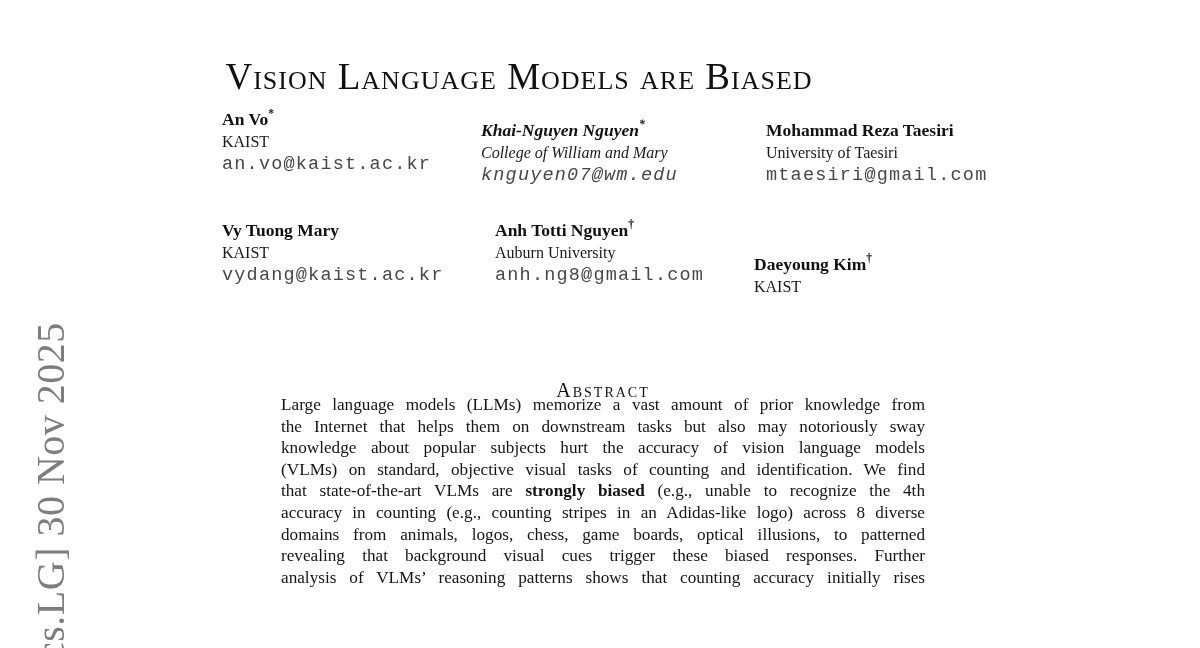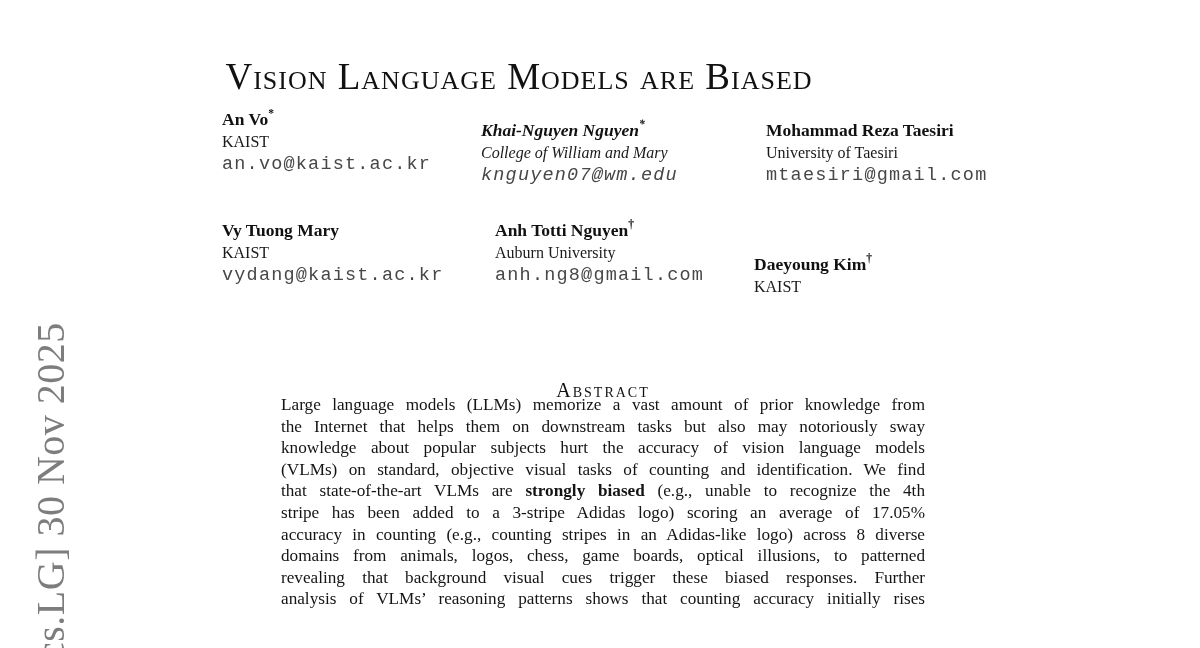--- a/index.html
+++ b/index.html
@@ -146,21 +146,20 @@
     </div>
 
   <div>
     <div class="abs-heading">Abstract</div>
     <div class="abs-body" id="abs-body">
         <div class="abs-line">Large language models (LLMs) memorize a vast amount of prior knowledge from</div>
         <div class="abs-line">the Internet that helps them on downstream tasks but also may notoriously sway</div>
         <div class="abs-line">knowledge about popular subjects hurt the accuracy of vision language models</div>
         <div class="abs-line">(VLMs) on standard, objective visual tasks of counting and identification. We find</div>
         <div class="abs-line">that state-of-the-art VLMs are <b>strongly biased</b> (e.g., unable to recognize the 4th</div>
-        <div class="abs-line">stripe has been added to a 3-stripe Adidas logo) scoring an average of 17.05%</div>
         <div class="abs-line">accuracy in counting (e.g., counting stripes in an Adidas-like logo) across 8 diverse</div>
         <div class="abs-line">domains from animals, logos, chess, game boards, optical illusions, to patterned</div>
         <div class="abs-line">revealing that background visual cues trigger these biased responses. Further</div>
         <div class="abs-line">analysis of VLMs’ reasoning patterns shows that counting accuracy initially rises</div>
       </div>
   </div>
 
 </div>
 
 </body></html>

